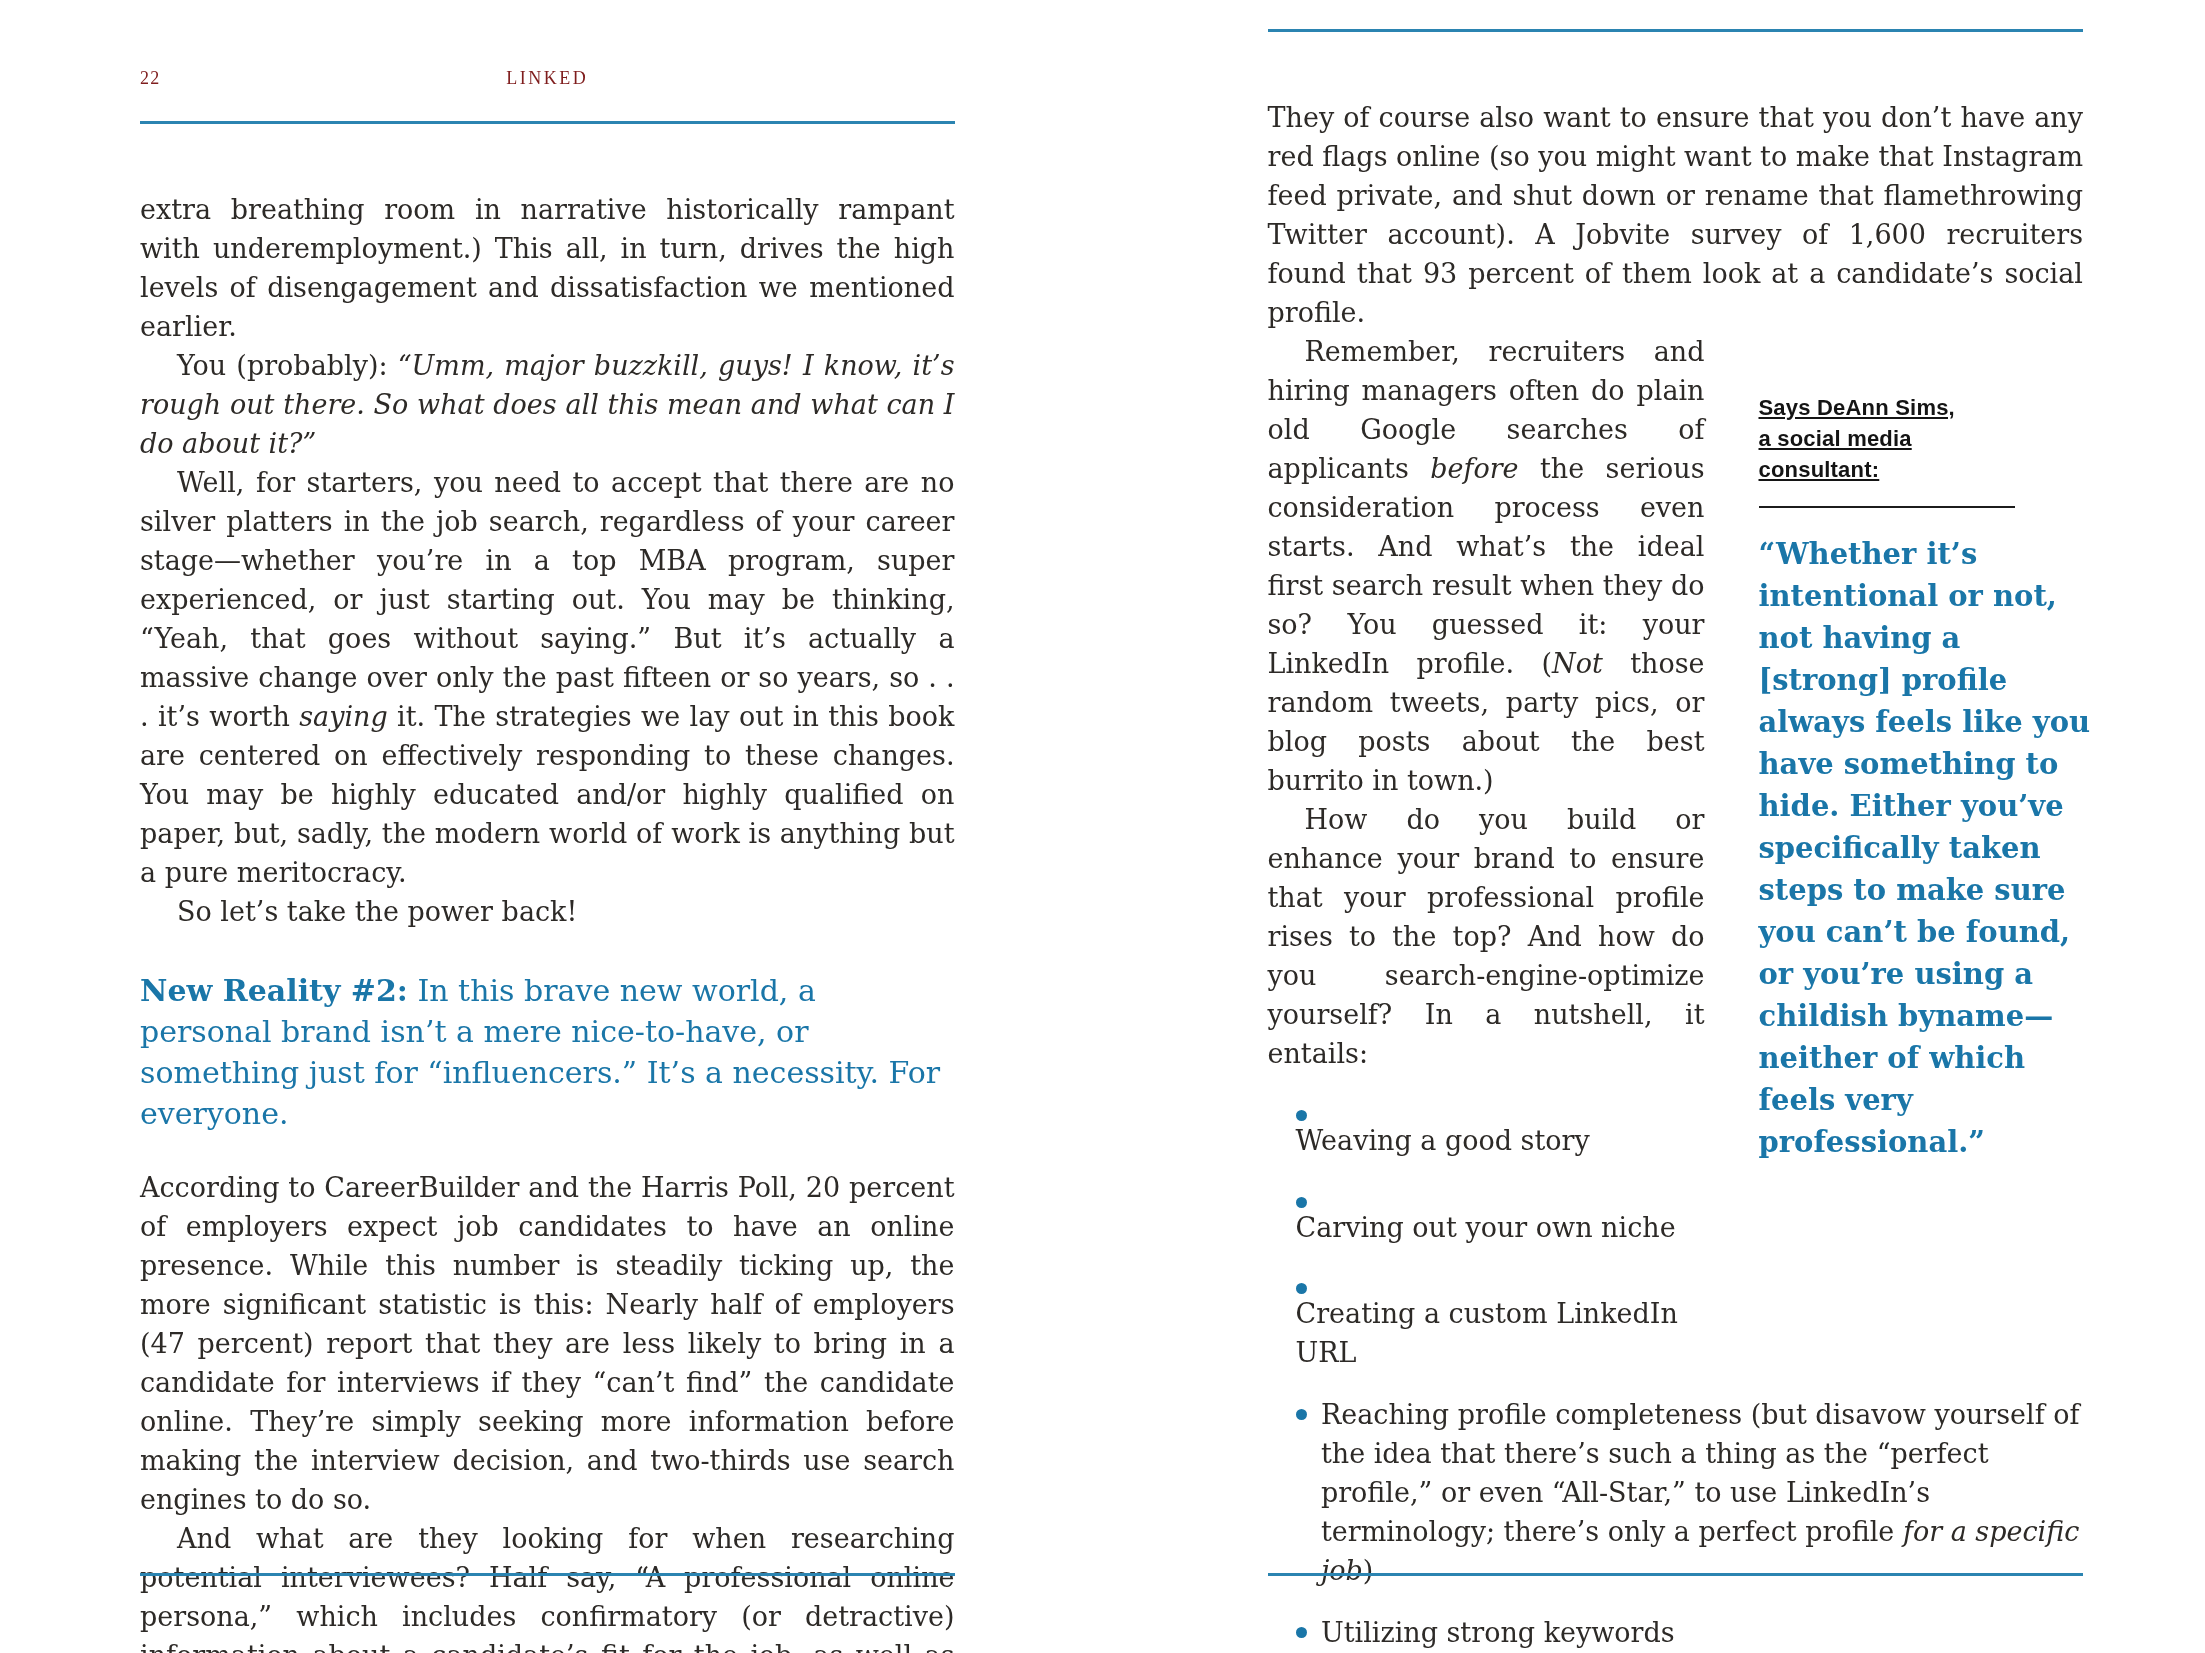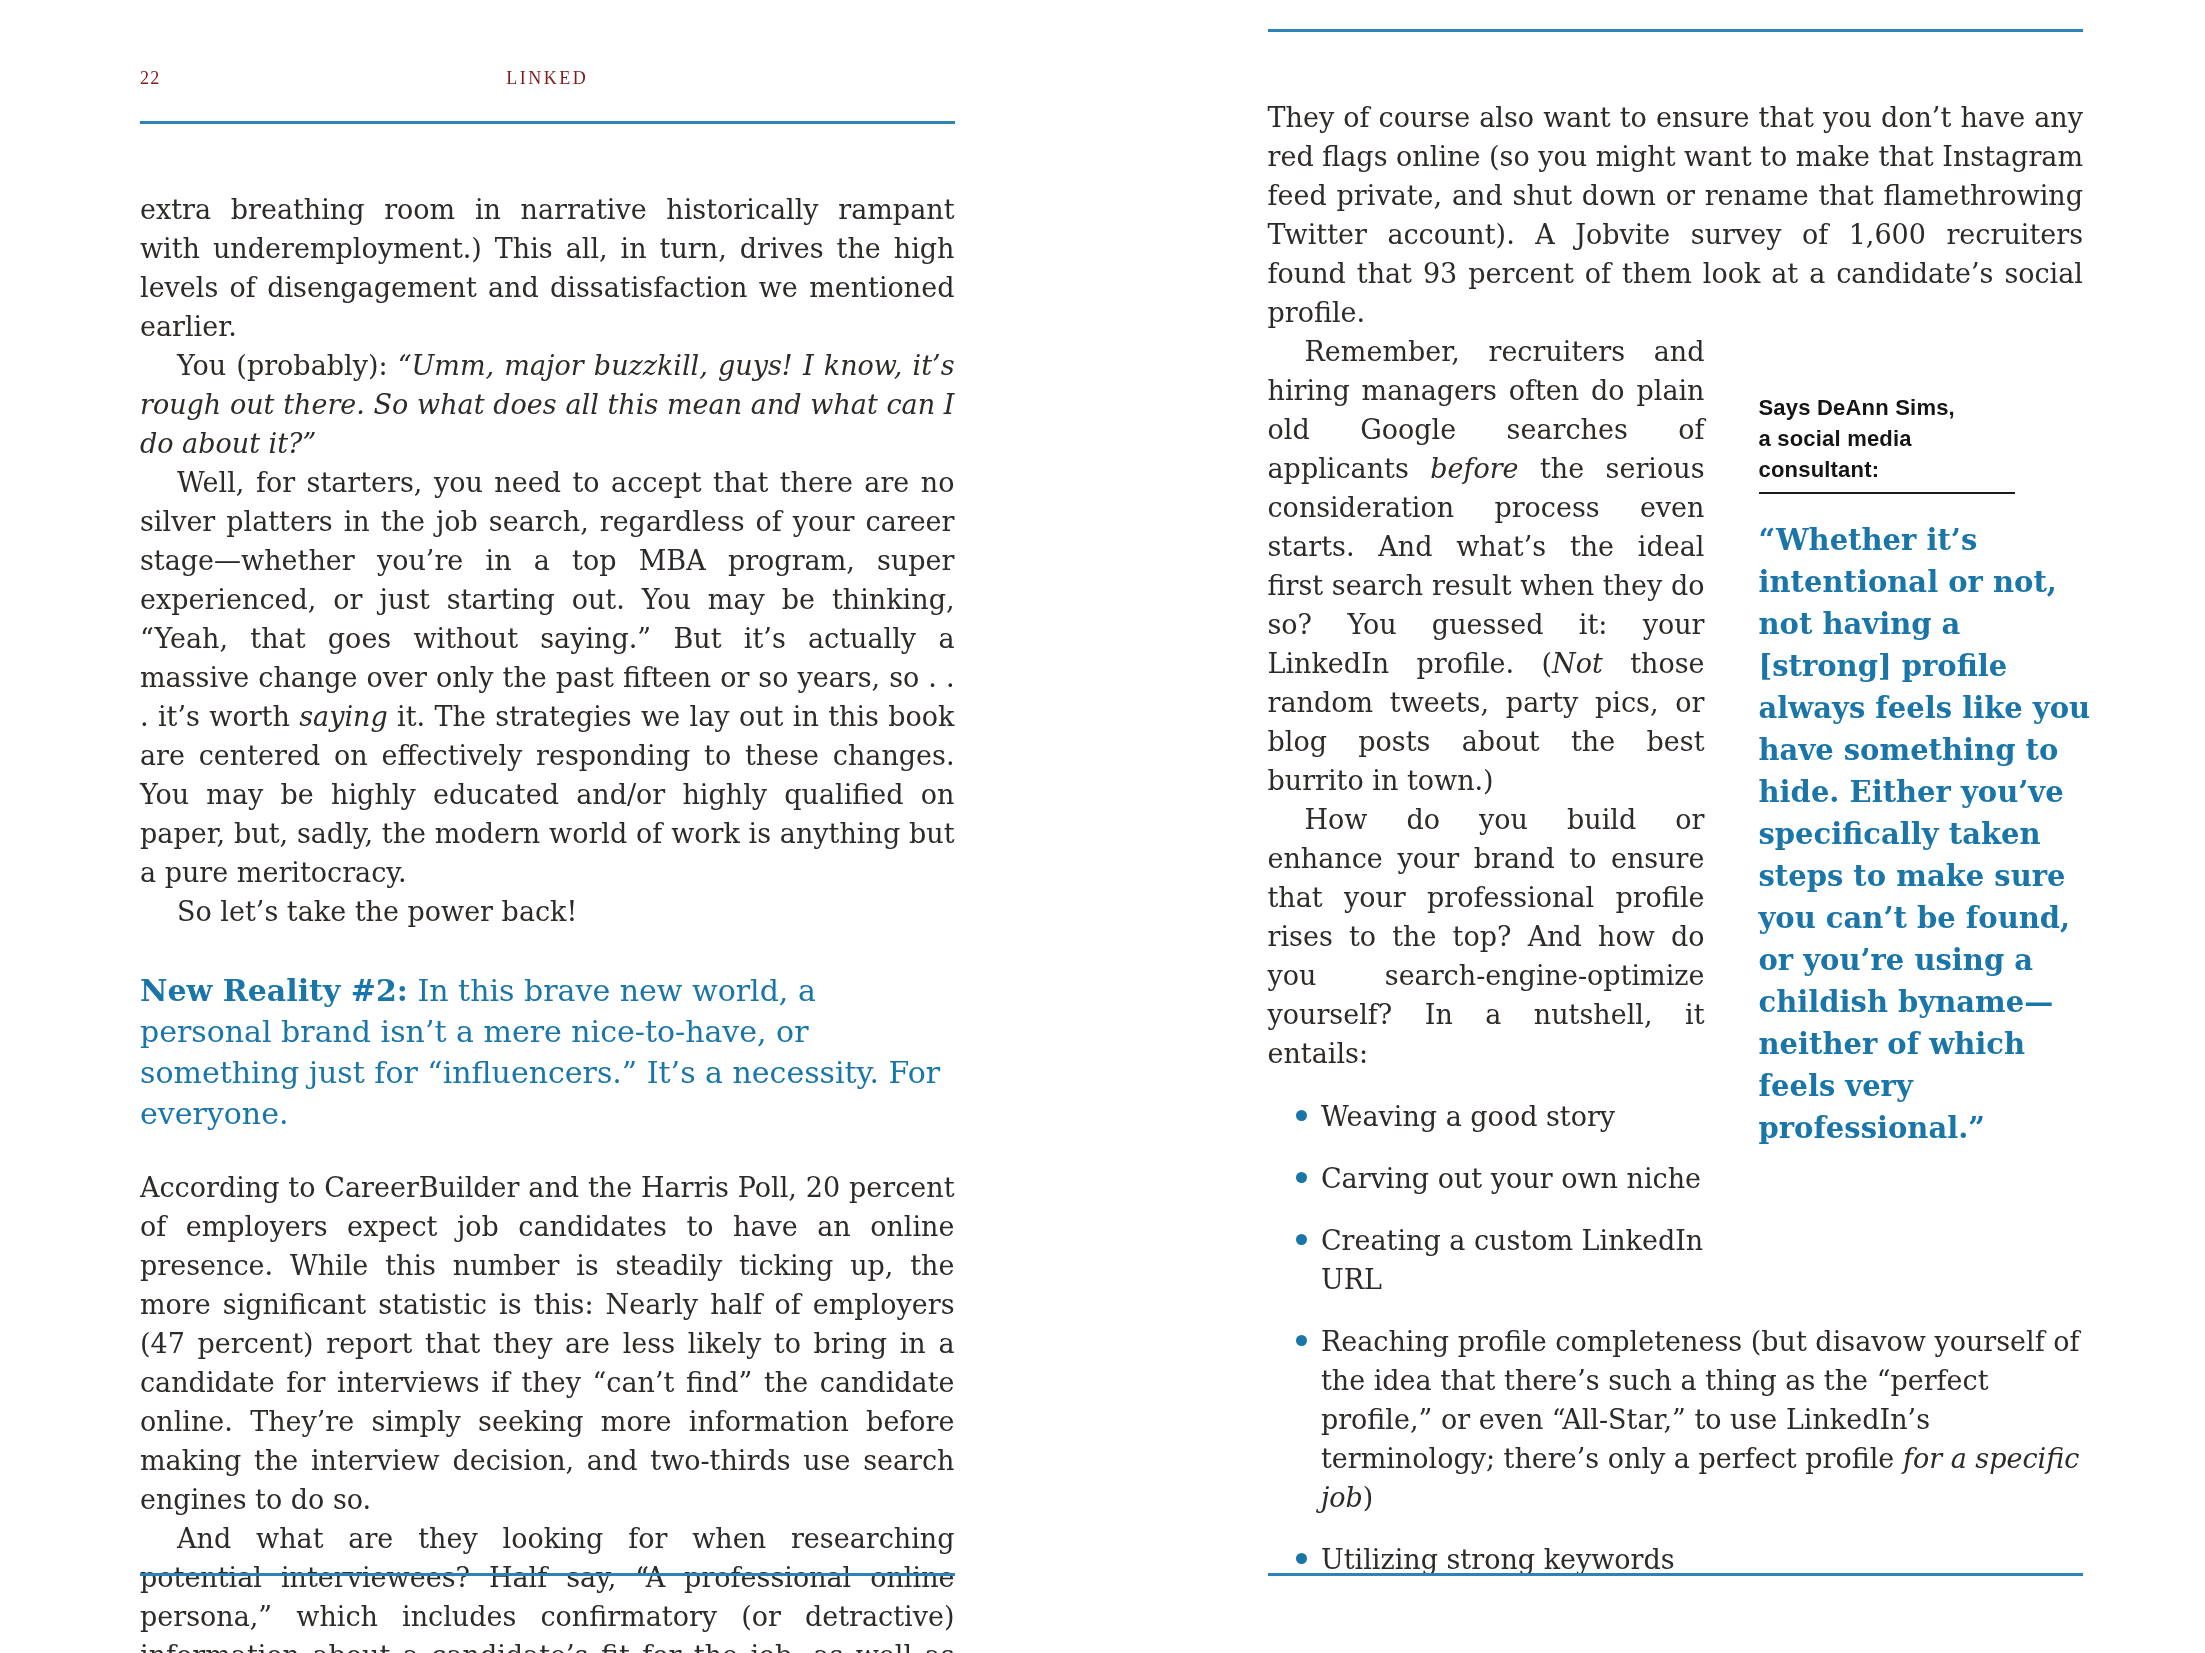--- a/index.html
+++ b/index.html
@@ -28,27 +28,27 @@
   .p-narrow{width:437px;}
 
   .reality-heading{font-family:"DejaVu Serif","Liberation Serif",serif;
     font-weight:400;font-size:30px;line-height:41px;color:#1a76a8;
     margin:39px 0 34px 0;text-align:left;text-indent:0;}
   .reality-heading b{font-weight:700;}
 
   .sidebar{position:absolute;left:656px;top:392px;width:332px;}
   .sidebar-label{font-family:"Liberation Sans",sans-serif;font-weight:bold;
     font-size:22px;line-height:31px;color:#141414;width:256px;
-    border-bottom:2.5px solid #1c1c1c;padding-bottom:7px;letter-spacing:0.2px;}
+    border-bottom:2.5px solid #1c1c1c;padding-bottom:21px;letter-spacing:0.2px;text-decoration:underline;}
   .sidebar-quote{margin-top:25.4px;font-family:"DejaVu Serif","Liberation Serif",serif;
     font-weight:bold;font-size:29px;line-height:42px;color:#1a76a8;text-align:left;}
 
   .bullets{list-style:none;margin:24px 0 0 0;padding:0;}
   .bullets li{display:flex;margin:0 0 23px 28px;text-align:left;}
-  .li-narrow{width:409px;}
+  .li-narrow{width:409px;flex-direction:column;}
   .dot{flex:0 0 11px;width:11px;height:11px;border-radius:50%;
     background:#1a76a8;margin:13.6px 14.4px 0 0;}
   .bullet-text{display:block;}
 </style>
 </head>
 <body>
 
 <div class="spread">
 
   <section class="page page-left">

